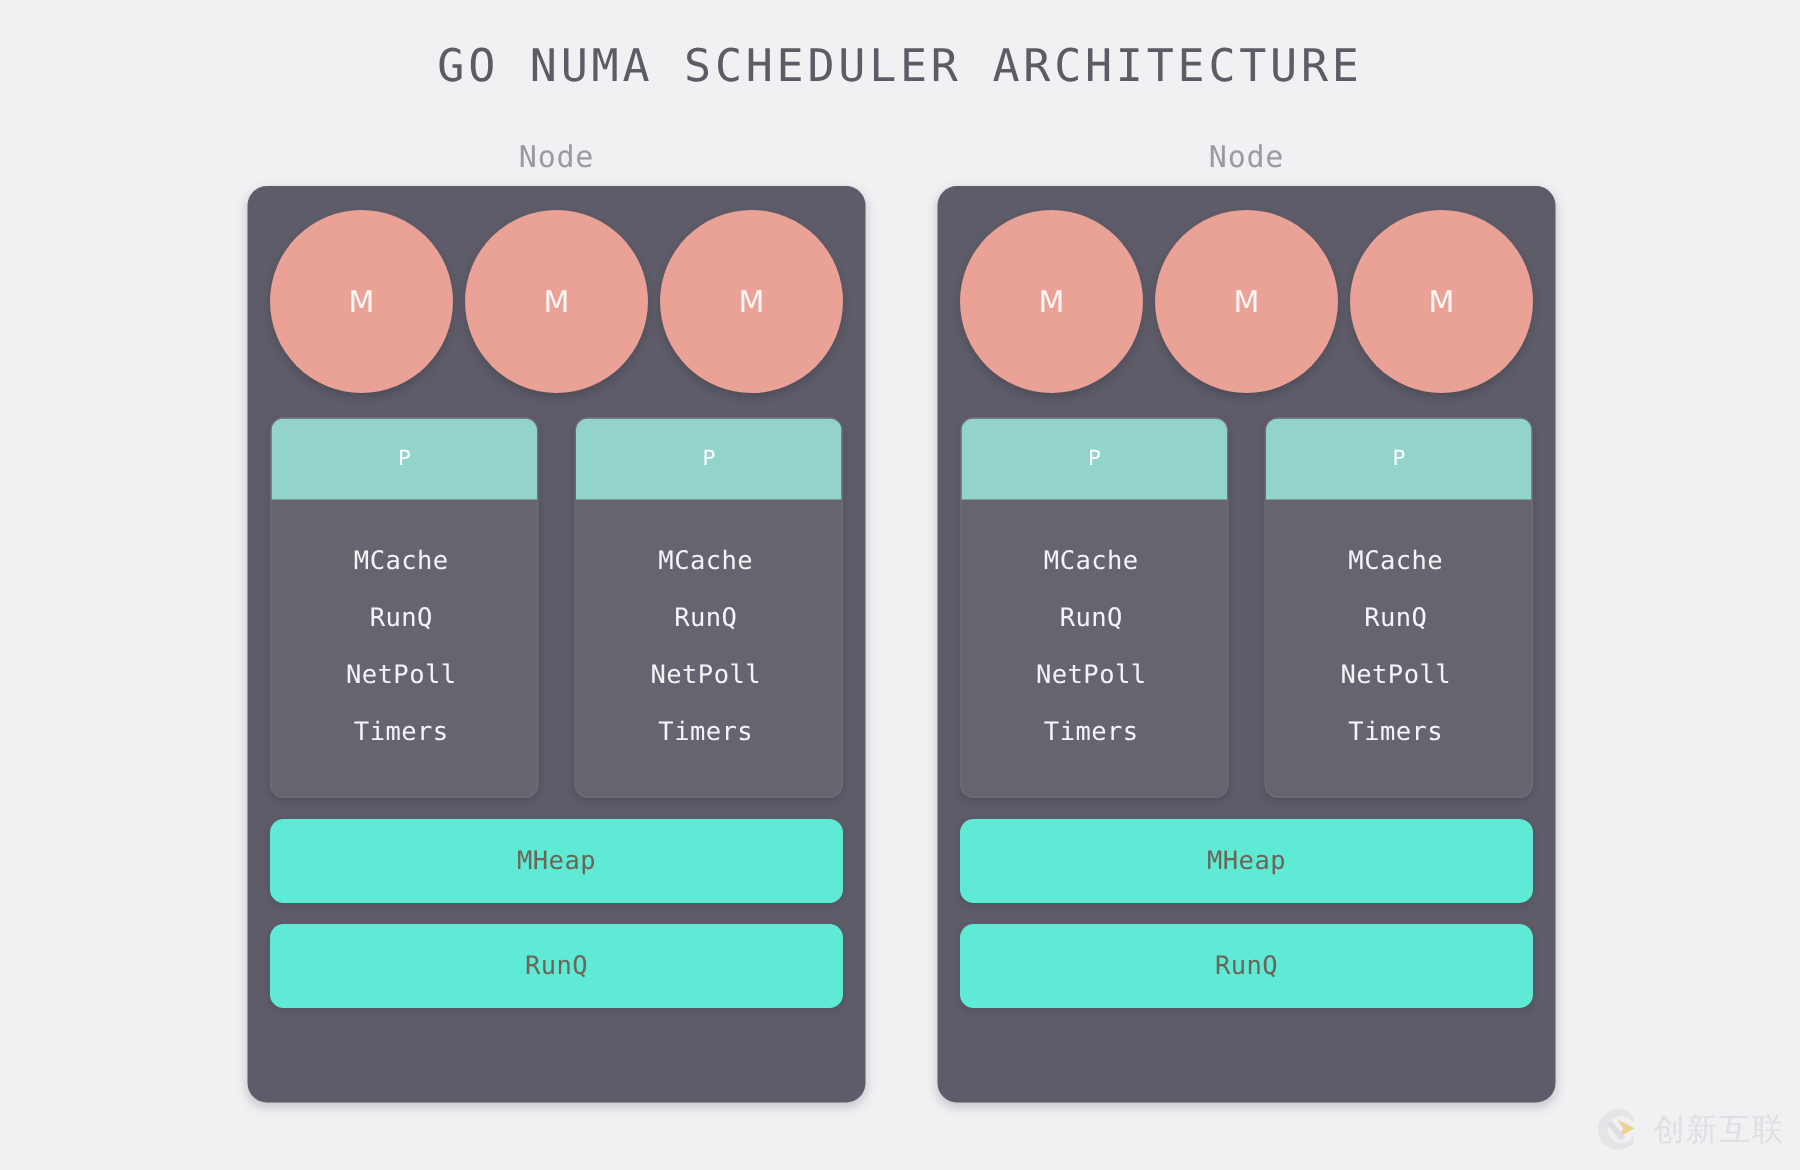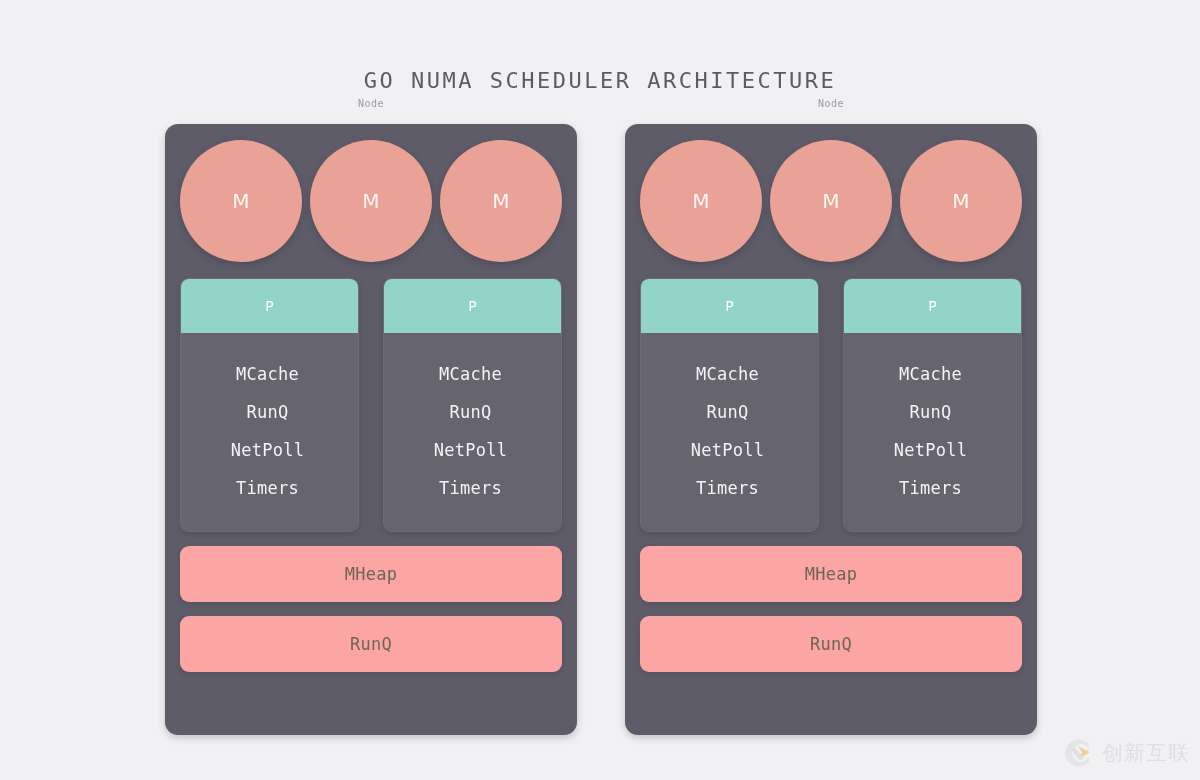--- a/index.html
+++ b/index.html
@@ -17,27 +17,26 @@
 
   
   #header {
     width: 100%;
     text-align: center;
     padding-top: 26px;
     box-sizing: border-box;
   }
   #title {
     font-family: "DejaVu Sans Mono", "Liberation Mono", monospace;
-    font-size: 22px;
+    font-size: 30px;
     letter-spacing: 2.5px;
     color: #5c5c66;
     font-weight: 400;
     line-height: 38px;
     white-space: nowrap;
-    margin-top: 36px;
   }
   #subtitle {
     margin-top: 6px;
     font-family: "DejaVu Sans Mono", "Liberation Mono", monospace;
     font-size: 11px;
     letter-spacing: 0.5px;
     color: #7b7b86;
   }
 
   
@@ -51,21 +50,21 @@
   .node-group {
     position: absolute;
     top: 0;
   }
   .node-group.left  { left: 165px; width: 412px; }
   .node-group.right { left: 625px; width: 412px; }
 
   .node-label {
     text-align: center;
     font-family: "DejaVu Sans Mono", "Liberation Mono", monospace;
-    font-size: 10px;
+    font-size: 20px;
     color: #9a9aa4;
     line-height: 18px;
     height: 20px;
     letter-spacing: 0.5px;
   }
 
   .node-panel {
     margin-top: 9px;
     background: #5e5c69;
     border-radius: 13px;
@@ -135,21 +134,21 @@
     font-family: "DejaVu Sans Mono", "Liberation Mono", monospace;
     font-size: 17px;
     line-height: 22px;
     margin: 16px 0;
     letter-spacing: 0.3px;
   }
 
   
   .bar {
     height: 56px;
-    background: #fca5a5;
+    background: #5eead4;
     border-radius: 9px;
     display: flex;
     align-items: center;
     justify-content: center;
     color: #6d6558;
     font-family: "DejaVu Sans Mono", "Liberation Mono", monospace;
     font-size: 17px;
     letter-spacing: 0.3px;
     box-shadow: 0 2px 5px rgba(40, 38, 48, 0.20);
   }

